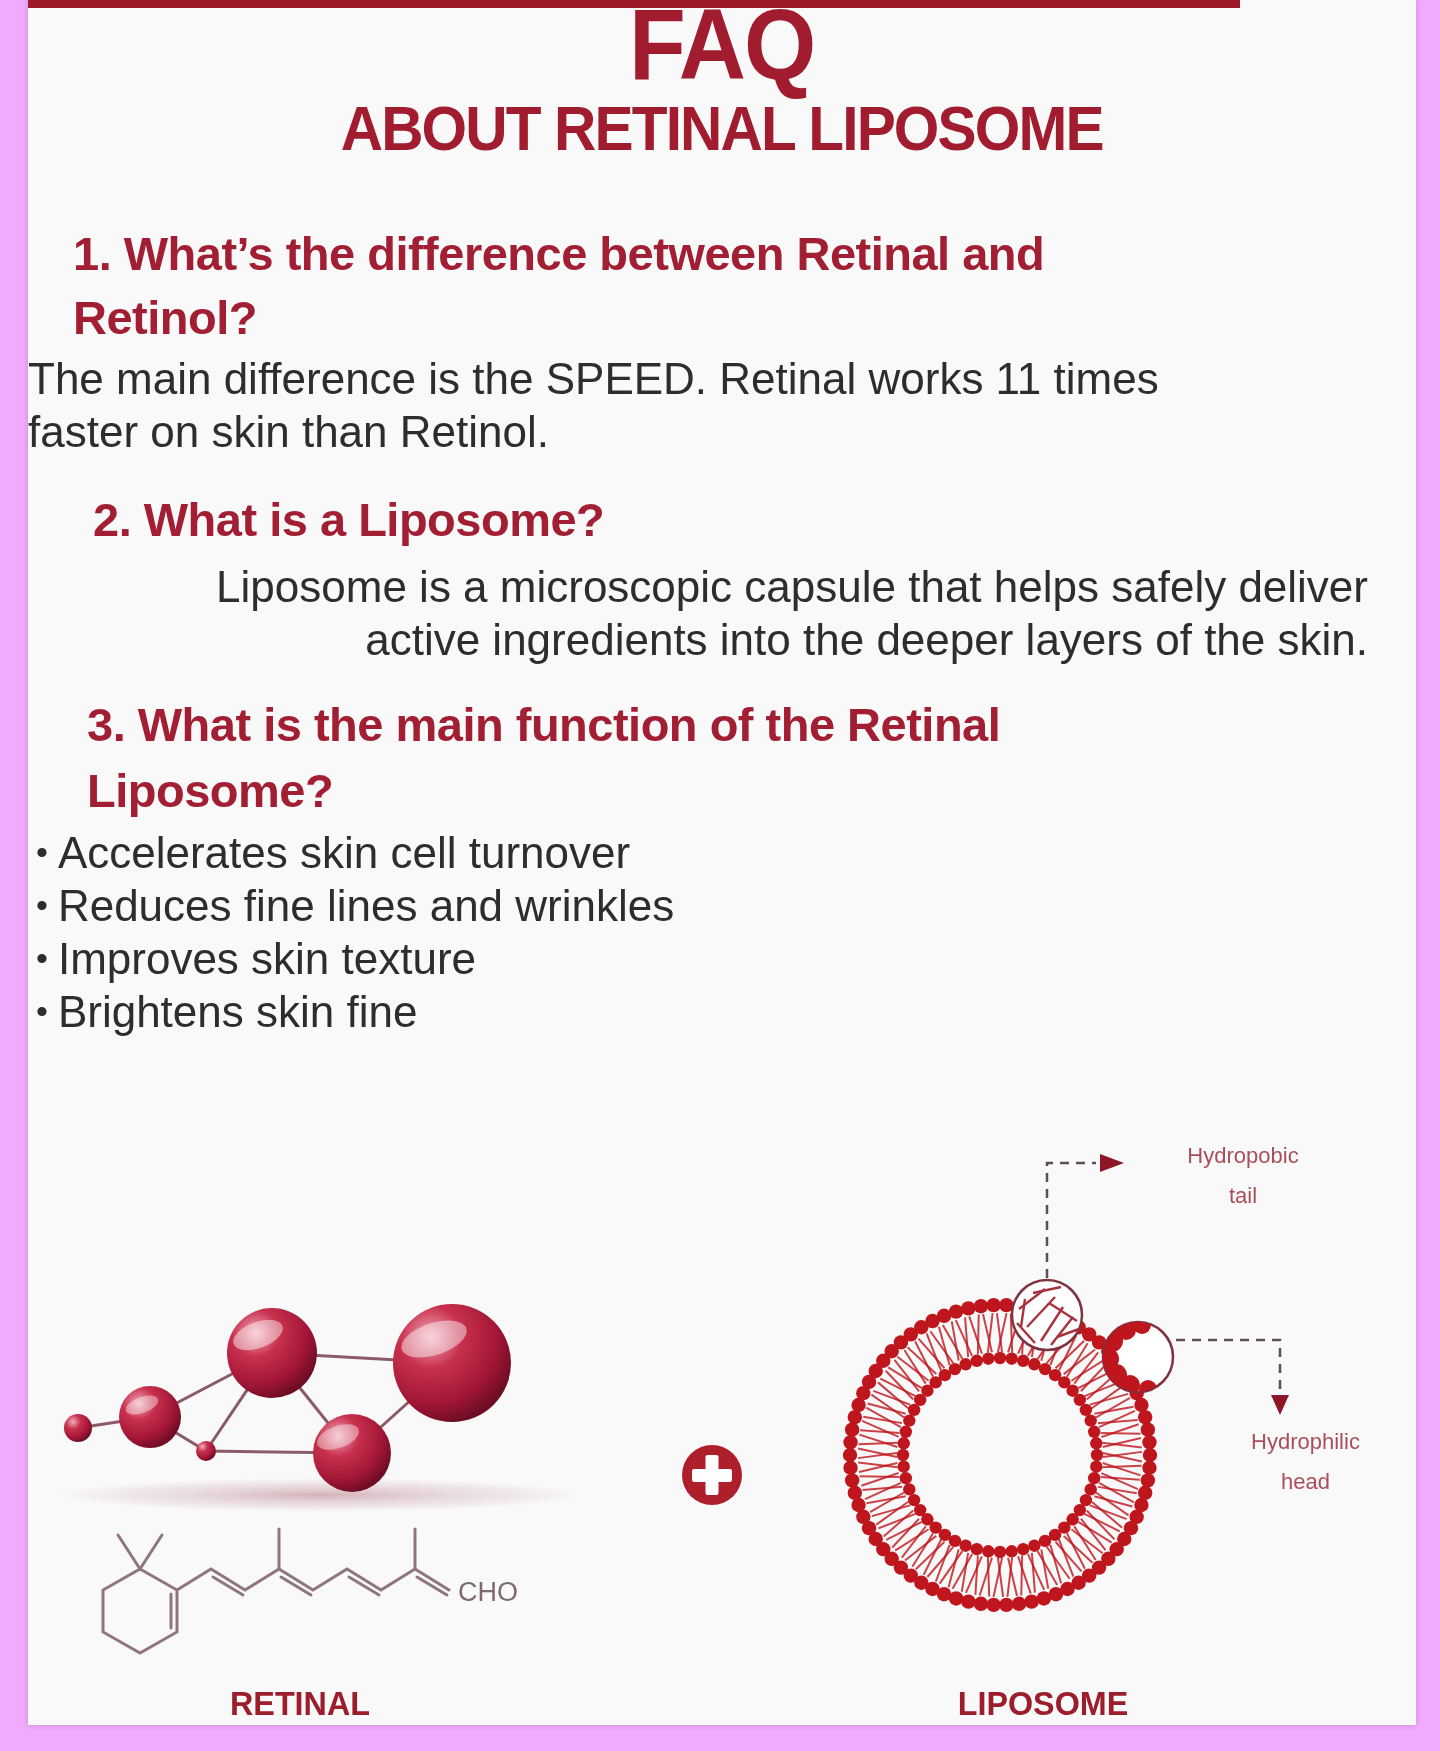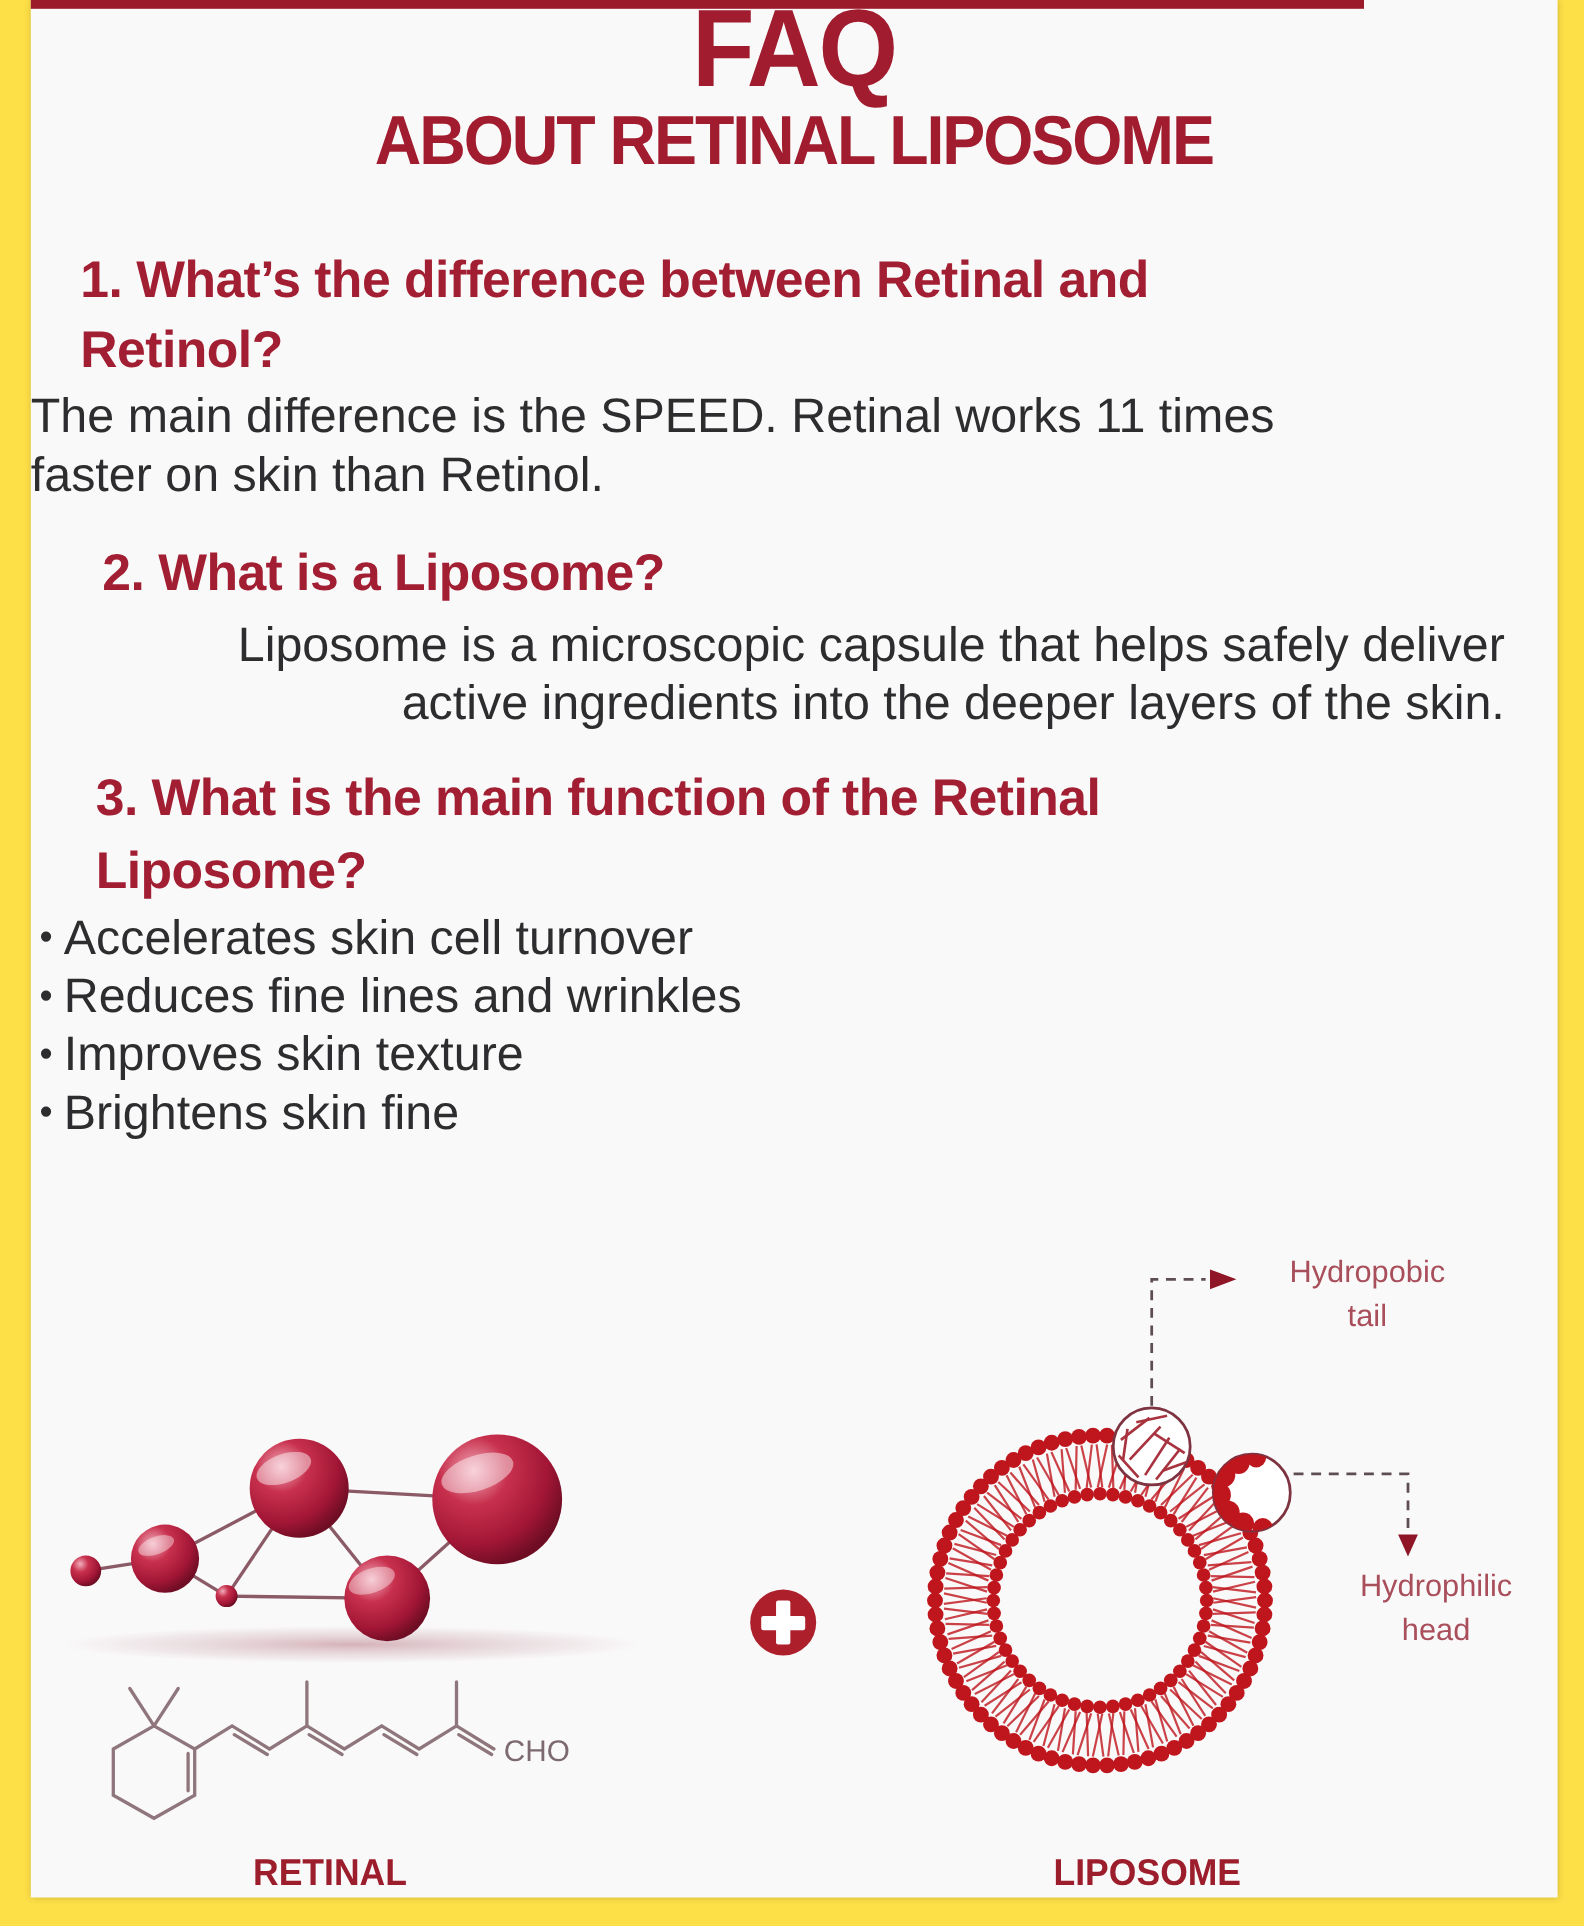--- a/index.html
+++ b/index.html
@@ -1,32 +1,32 @@
 <!DOCTYPE html>
 <html><head>
 <meta charset="utf-8">
 <style>
   html,body{margin:0;padding:0;}
   body{font-family:"Liberation Sans", sans-serif;}
-  .stage{position:relative;width:1440px;height:1751px;background:#fde047;overflow:hidden;}
+  .stage{position:relative;width:1440px;height:1751px;background:#f0abfc;overflow:hidden;}
   .card{position:absolute;left:28px;top:0;width:1388px;height:1725px;background:#FAF9F9;
         box-shadow:0 0 6px rgba(0,0,0,.18);}
   .topbar{position:absolute;left:28px;top:0;width:1212px;height:8px;background:#9C1B2B;}
   .abs{position:absolute;}
   .pre{white-space:pre-line;}
   .title{left:28px;width:1388px;text-align:center;color:#A01C2E;font-weight:bold;}
   .title-inner{display:inline-block;transform:scaleX(0.93);transform-origin:center;letter-spacing:-2px;}
   .t1{top:-6px;font-size:100px;line-height:100px;}
   .t2{top:80px;font-size:63px;line-height:96px;}
   .qhead{color:#A21E32;font-weight:bold;font-size:47px;line-height:64px;letter-spacing:-0.5px;margin-left:45px;}
   .answer{color:#2D2C2E;font-size:44px;line-height:53px;}
   .bullets{left:36px;top:828px;}
   .bullet-row{display:flex;align-items:baseline;height:53px;color:#2D2C2E;font-size:44px;}
   .bullet-dot{font-size:34px;margin-right:10px;position:relative;top:-4px;}
-  .callout{color:#A94F5C;font-size:28px;line-height:40px;text-align:center;}
+  .callout{color:#A94F5C;font-size:22px;line-height:40px;text-align:center;}
   .figlabel{color:#9C1D2C;font-weight:bold;font-size:34px;text-align:center;transform:scaleX(0.95);}
   svg{position:absolute;}
 </style>
 </head>
 <body>
 
 <div class="stage">
   <div class="card"></div>
   <div class="topbar"></div>
 

